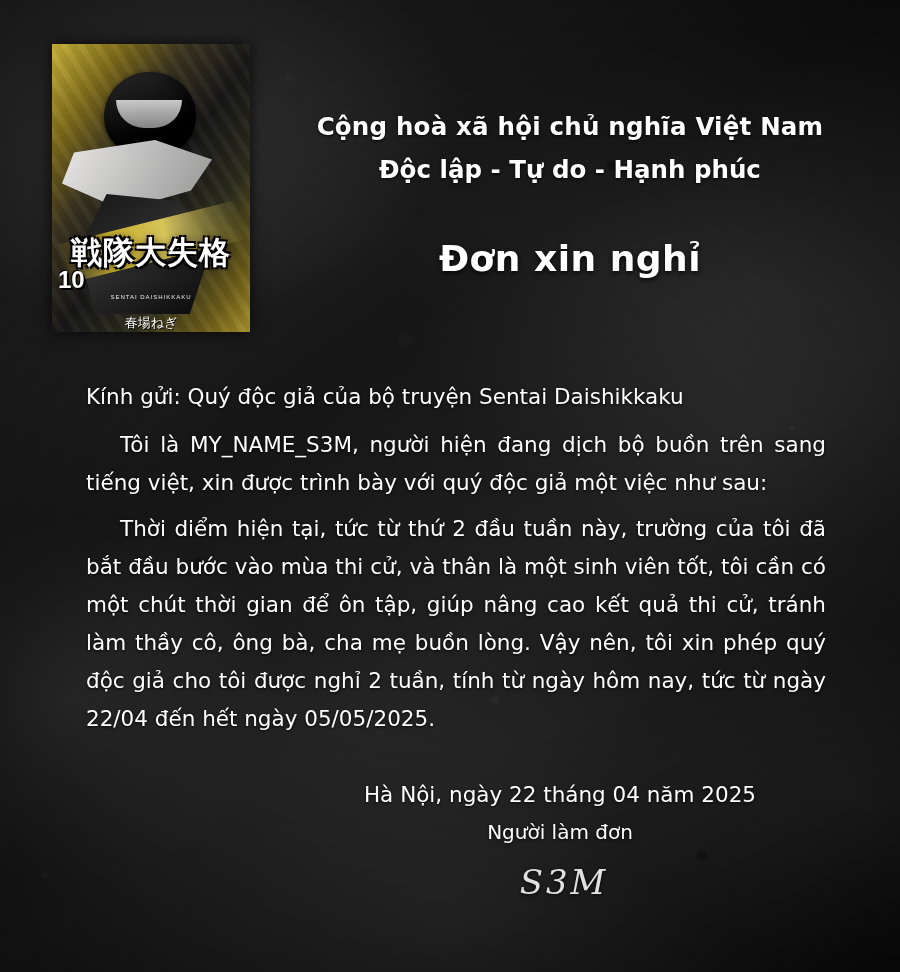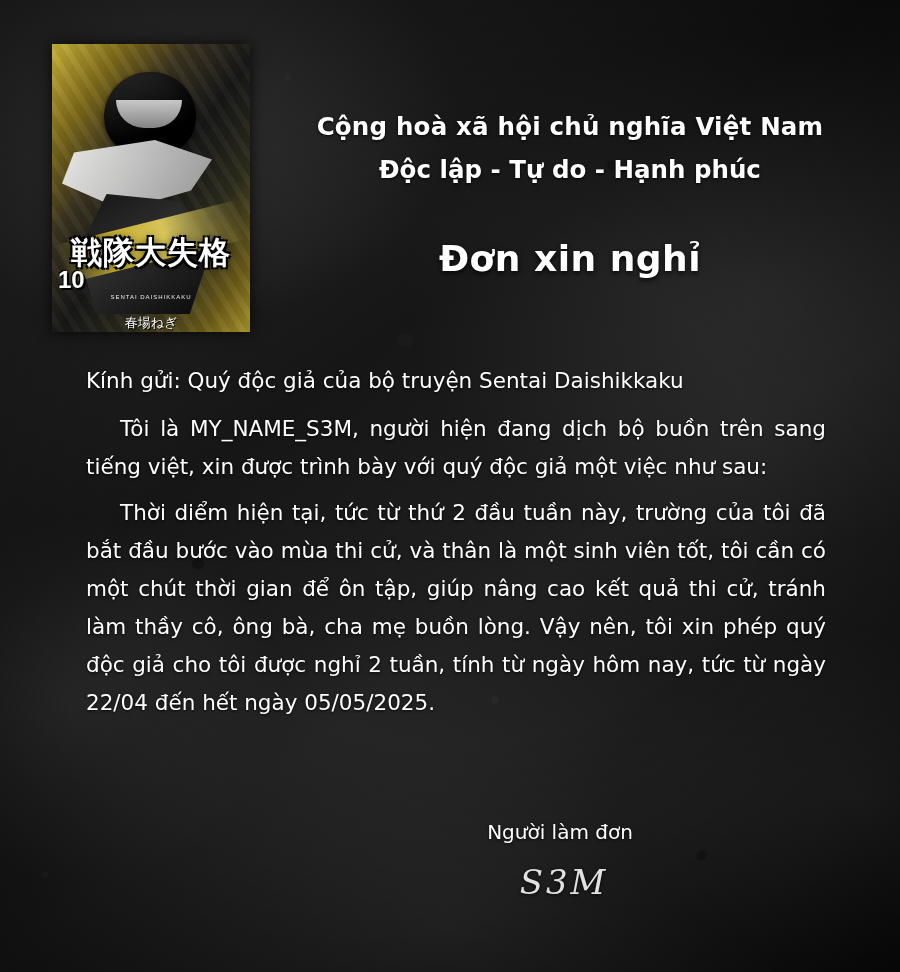--- a/index.html
+++ b/index.html
@@ -236,20 +236,21 @@
     text-shadow: 0 1px 3px rgba(0,0,0,0.85);
   }
   .body-text p {
     margin: 0 0 8px 0;
     text-align: justify;
     text-justify: inter-word;
   }
   .body-text p.salutation {
     text-align: left;
     margin-bottom: 10px;
+    margin-top: 16px;
   }
   .indent { display: inline-block; width: 34px; }
 
   .place-date {
     position: absolute;
     left: 300px;
     top: 782px;
     width: 520px;
     text-align: center;
     color: #fff;
@@ -318,17 +319,18 @@
     </div>
 
     <div class="doc-title">Đơn xin nghỉ</div>
 
     <div class="body-text">
       <p class="salutation">Kính gửi: Quý độc giả của bộ truyện Sentai Daishikkaku</p>
       <p><span class="indent"></span><span>Tôi là MY_NAME_S3M, người hiện đang dịch bộ buồn trên sang tiếng việt, xin được trình bày với quý độc giả một việc như sau:</span></p>
       <p><span class="indent"></span><span>Thời diểm hiện tại, tức từ thứ 2 đầu tuần này, trường của tôi đã bắt đầu bước vào mùa thi cử, và thân là một sinh viên tốt, tôi cần có một chút thời gian để ôn tập, giúp nâng cao kết quả thi cử, tránh làm thầy cô, ông bà, cha mẹ buồn lòng. Vậy nên, tôi xin phép quý độc giả cho tôi được nghỉ 2 tuần, tính từ ngày hôm nay, tức từ ngày 22/04 đến hết ngày 05/05/2025.</span></p>
     </div>
 
+    <div class="place-date">Hà Nội, ngày 22 tháng 04 năm 2025</div>
     <div class="signer-role">Người làm đơn</div>
     <div class="signature">S3M</div>
 
   </div>
 </div>
 
 </body></html>

